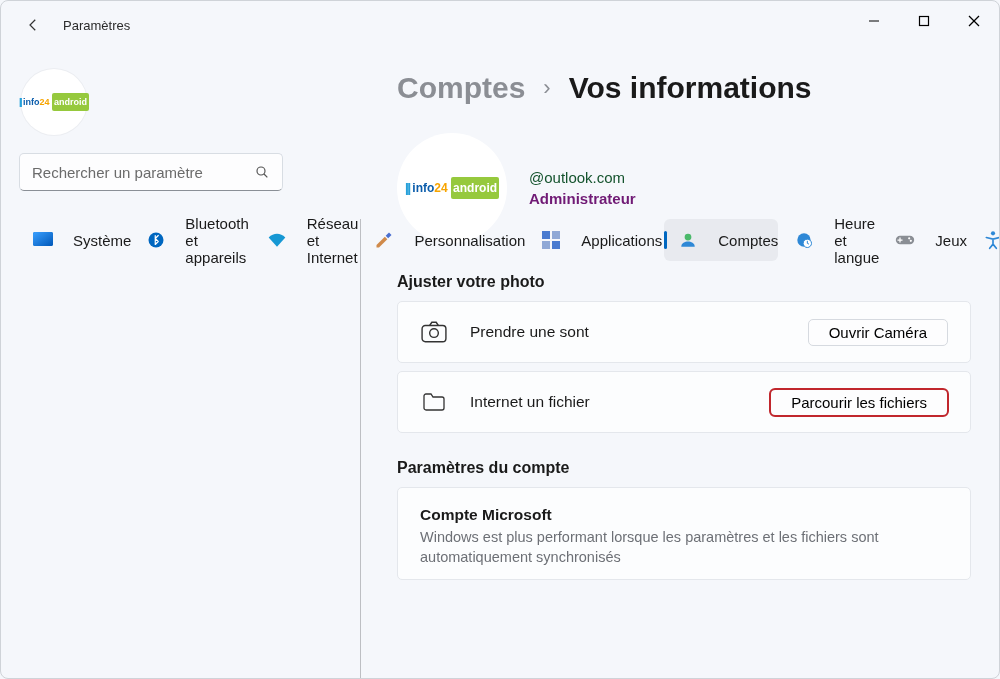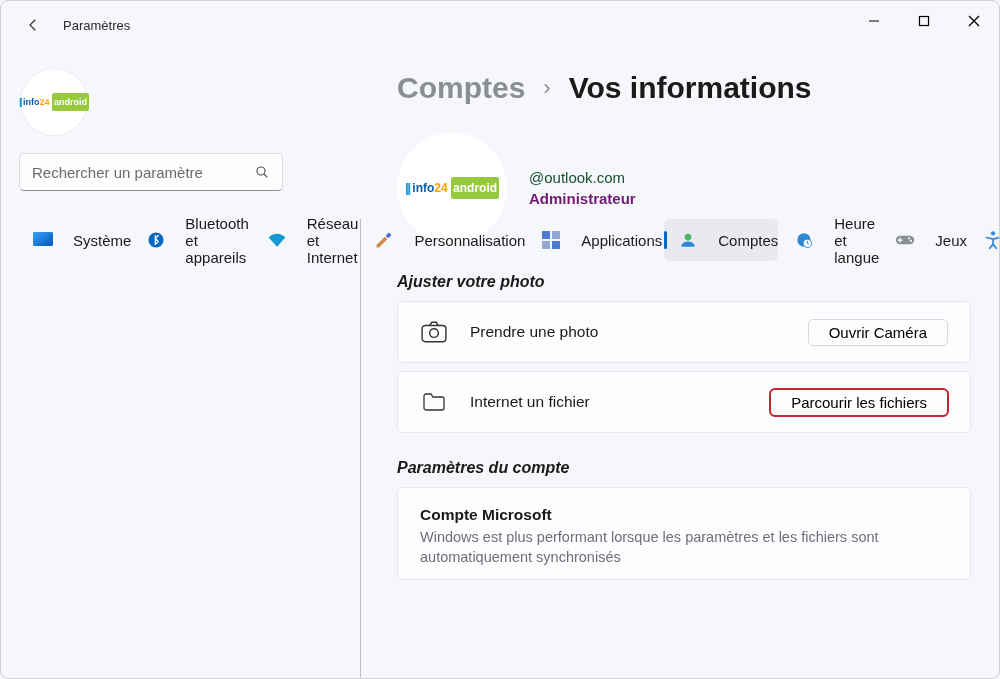--- a/index.html
+++ b/index.html
@@ -167,21 +167,20 @@
     display: flex; align-items: center; justify-content: center;
   }
   .avatar-xl .avatar-logo { font-size: 12px; }
   .profile-info .email { font-size: 15px; color: #14532d; }
   .profile-info .role { font-size: 15px; color: #701a75; margin-top: 4px; font-weight: bold; }
 
   .section-title {
     font-size: 16px;
     font-weight: 600;
     margin: 4px 0 10px 0;
-    font-style: italic;
   }
 
   .card {
     background: #fcfdfe;
     border: 1px solid #e4e7ec;
     border-radius: 5px;
     display: flex; align-items: center;
     padding: 16px 22px;
     margin-bottom: 8px;
   }
@@ -390,21 +389,21 @@
     <div class="section-title">Ajuster votre photo</div>
 
     <div class="card">
       <span class="cicon">
         <svg width="26" height="22" viewBox="0 0 24 20" fill="none" stroke="currentColor" stroke-width="1.3">
             <rect x="1" y="4" width="22" height="15" rx="3"></rect>
             <path d="M8 4l2-3h4l2 3"></path>
             <circle cx="12" cy="11" r="4"></circle>
           </svg>
       </span>
-      <span class="clabel">Prendre une photo</span>
+      <span class="clabel">Prendre une sont</span>
       <button class="cbtn">Ouvrir Caméra</button>
     </div>
 
     <div class="card">
       <span class="cicon">
         <svg width="24" height="20" viewBox="0 0 24 20" fill="none" stroke="currentColor" stroke-width="1.3">
             <path d="M2 4a2 2 0 012-2h5l2 3h9a2 2 0 012 2v9a2 2 0 01-2 2H4a2 2 0 01-2-2V4z"></path>
           </svg>
       </span>
       <span class="clabel">Internet un fichier</span>

